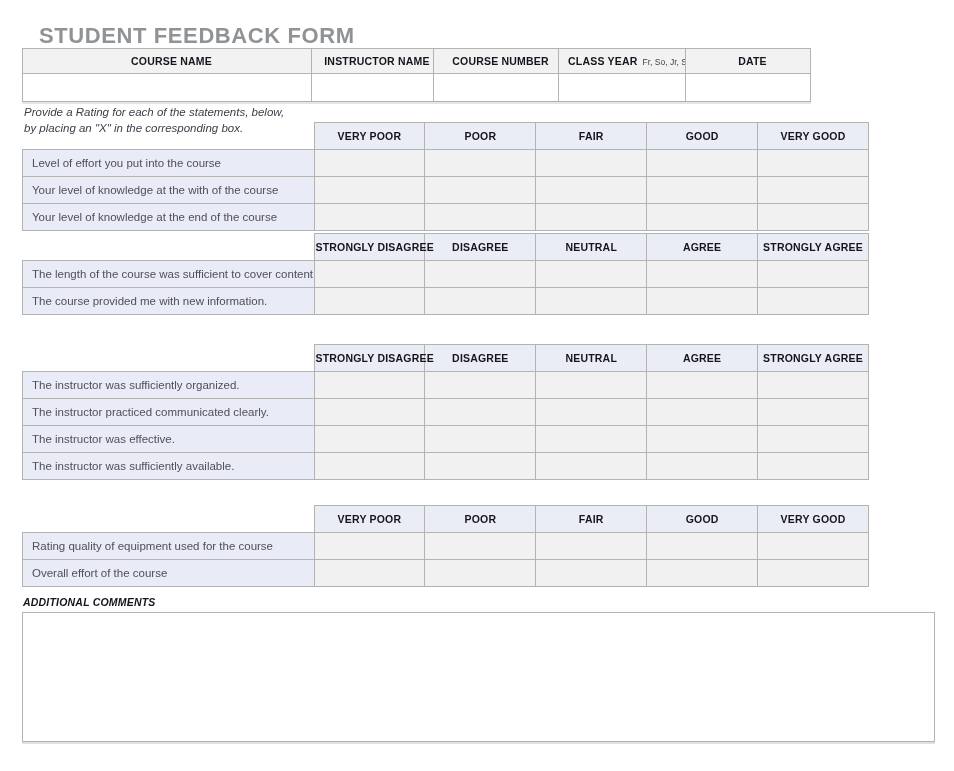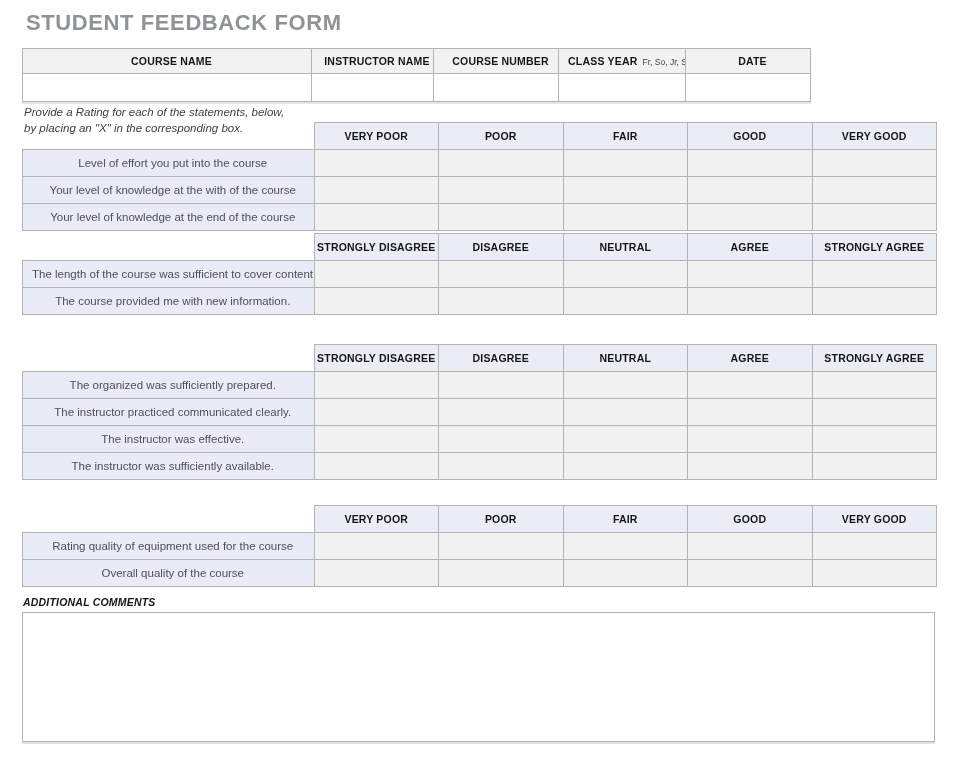--- a/index.html
+++ b/index.html
@@ -15,21 +15,21 @@
   }
   html,body{margin:0;padding:0;background:#ffffff;}
   .page{
     position:relative;
     width:954px;height:771px;
     background:#ffffff;
     overflow:hidden;
     font-family:"Liberation Sans","DejaVu Sans",sans-serif;
   }
   .title{
-    position:absolute;left:22px;top:6px;margin:4px;
+    position:absolute;left:22px;top:6px;margin:17px;
     font-size:22px;font-weight:bold;letter-spacing:0.6px;
     color:var(--title);
   }
   
   .info{
     position:absolute;left:22px;top:48px;
     width:788px;border-collapse:collapse;table-layout:fixed;
     box-shadow:0 2px 0 rgba(0,0,0,0.10);
   }
   .info th{
@@ -50,35 +50,35 @@
   
   .instruction{
     position:absolute;left:24px;top:104px;width:300px;
     font-style:italic;font-size:11.5px;line-height:16px;
     color:var(--instruction-text);z-index:2;
   }
   
   .rt{position:absolute;left:22px;}
   .rt0{top:122px}.rt1{top:233px}.rt2{top:344px}.rt3{top:505px}
   .rating{
-    border-collapse:collapse;table-layout:fixed;width:915px;
+    border-collapse:collapse;table-layout:fixed;width:847px;
   }
   .rating th,.rating td{height:24px;}
   .rating .spacer{border:none;background:transparent;width:289px;}
   .rating .hcell{
     background:var(--rating-header-bg);
     border:1px solid var(--border);
     font-size:10.5px;font-weight:bold;color:var(--header-text);
     text-align:center;letter-spacing:0.2px;white-space:nowrap;
   }
   .rating .stmt{
     background:var(--label-cell-bg);
     border:1px solid var(--border);
     width:289px;font-size:11.5px;font-weight:normal;
-    color:var(--statement-text);text-align:center;
+    color:var(--statement-text);text-align:left;
     padding:0 0 0 9px;white-space:nowrap;overflow:hidden;
   }
   .rating .cell{
     background:var(--rating-cell-bg);
     border:1px solid var(--border);
   }
   
   .comments-label{
     position:absolute;left:23px;top:596px;
     font-size:10.5px;font-weight:bold;color:var(--header-text);
@@ -211,21 +211,21 @@
             <th class="spacer"></th>
             <th class="hcell">STRONGLY DISAGREE</th>
             <th class="hcell">DISAGREE</th>
             <th class="hcell">NEUTRAL</th>
             <th class="hcell">AGREE</th>
             <th class="hcell">STRONGLY AGREE</th>
           </tr>
         </thead>
         <tbody>
           <tr>
-            <td class="stmt">The organized was sufficiently prepared.</td>
+            <td class="stmt">The instructor was sufficiently organized.</td>
             <td class="cell"></td>
             <td class="cell"></td>
             <td class="cell"></td>
             <td class="cell"></td>
             <td class="cell"></td>
           </tr>
           <tr>
             <td class="stmt">The instructor practiced communicated clearly.</td>
             <td class="cell"></td>
             <td class="cell"></td>
@@ -267,21 +267,21 @@
         <tbody>
           <tr>
             <td class="stmt">Rating quality of equipment used for the course</td>
             <td class="cell"></td>
             <td class="cell"></td>
             <td class="cell"></td>
             <td class="cell"></td>
             <td class="cell"></td>
           </tr>
           <tr>
-            <td class="stmt">Overall quality of the course</td>
+            <td class="stmt">Overall effort of the course</td>
             <td class="cell"></td>
             <td class="cell"></td>
             <td class="cell"></td>
             <td class="cell"></td>
             <td class="cell"></td>
           </tr>
         </tbody>
       </table>
     </div>
 

